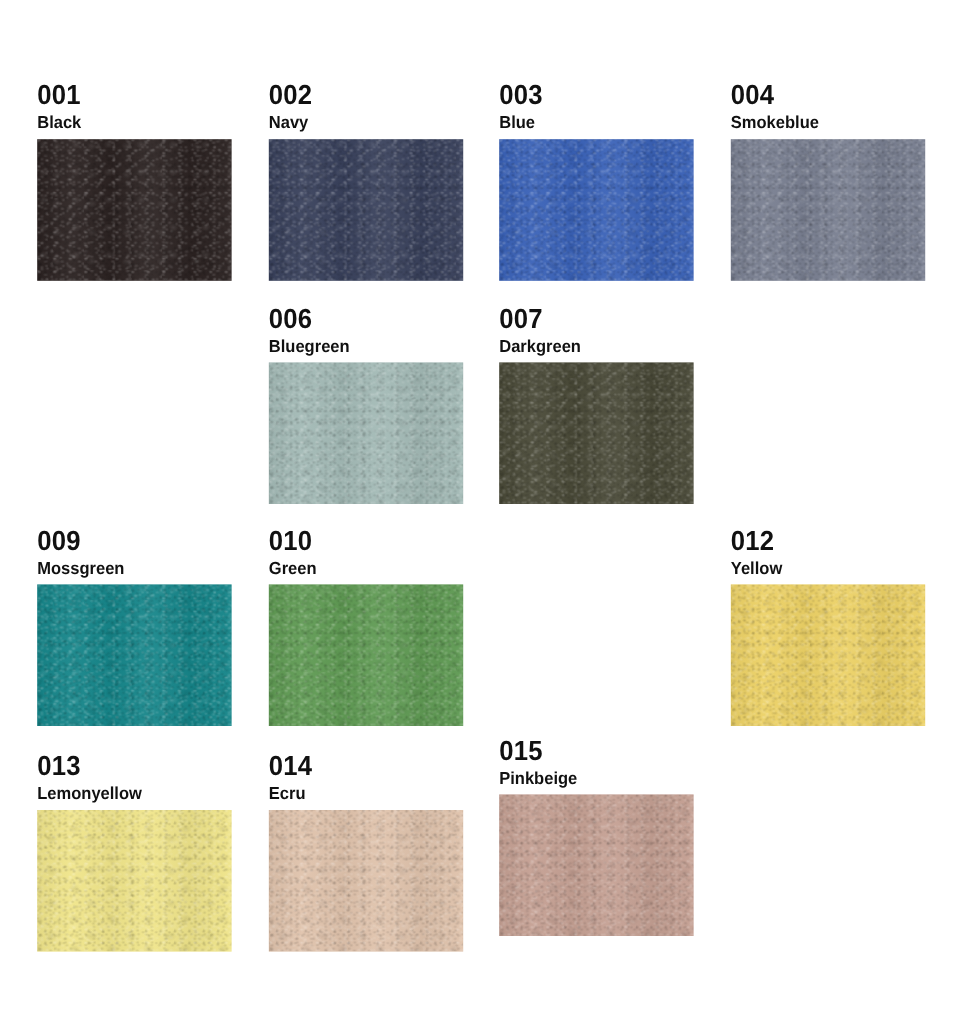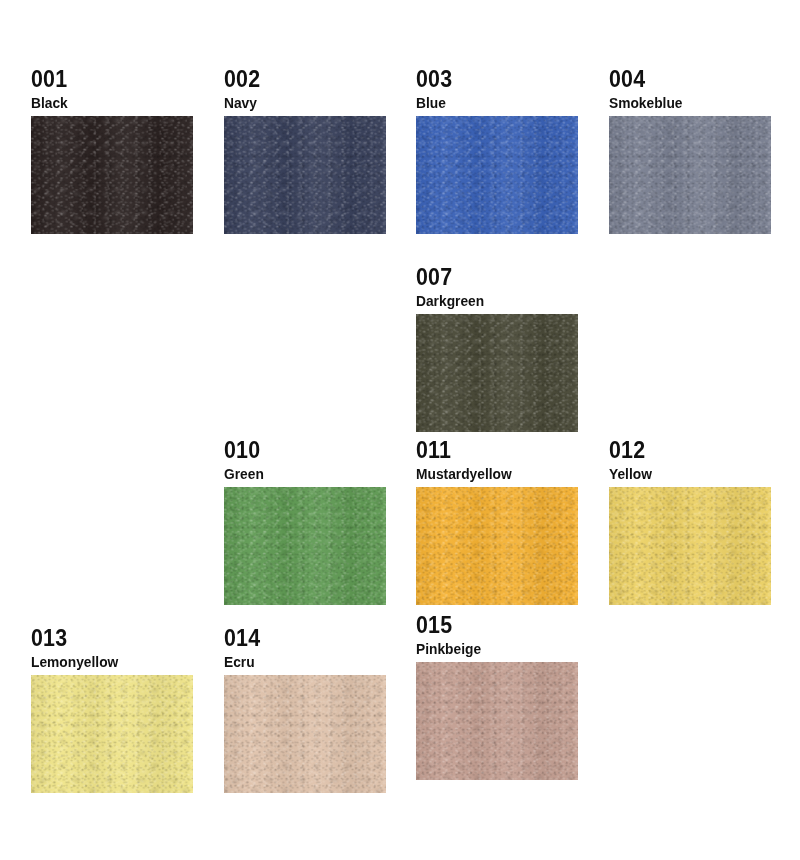--- a/index.html
+++ b/index.html
@@ -157,47 +157,56 @@
     </div>
     <div class="swatch-cell" style="left: 609px; top: 68px;">
       <div class="swatch-code">004</div>
       <div class="swatch-name">Smokeblue</div>
       <div class="swatch-chip" style="background-color: rgb(121, 127, 145); height: 118px;">
         <div class="grain"></div>
         <div class="grain2"></div>
         <div class="sheen"></div>
       </div>
     </div>
-    <div class="swatch-cell" style="left: 416.3px; top: 266px;">
+    <div class="swatch-cell" style="left: 223.7px; top: 254px;">
+      <div class="swatch-code">006</div>
+      <div class="swatch-name">Bluegreen</div>
+      <div class="swatch-chip" style="background-color: rgb(163, 186, 182); height: 118px;">
+        <div class="grain"></div>
+        <div class="grain2"></div>
+        <div class="sheen"></div>
+      </div>
+    </div>
+    <div class="swatch-cell" style="left: 416.3px; top: 254px;">
       <div class="swatch-code">007</div>
       <div class="swatch-name">Darkgreen</div>
       <div class="swatch-chip" style="background-color: rgb(74, 74, 56); height: 118px;">
+        <div class="grain"></div>
+        <div class="grain2"></div>
+        <div class="sheen"></div>
+      </div>
+    </div>
+    <div class="swatch-cell" style="left: 31px; top: 439px;">
+      <div class="swatch-code">009</div>
+      <div class="swatch-name">Mossgreen</div>
+      <div class="swatch-chip" style="background-color: rgb(22, 134, 138); height: 118px;">
         <div class="grain"></div>
         <div class="grain2"></div>
         <div class="sheen"></div>
       </div>
     </div>
     <div class="swatch-cell" style="left: 223.7px; top: 439px;">
       <div class="swatch-code">010</div>
       <div class="swatch-name">Green</div>
       <div class="swatch-chip" style="background-color: rgb(96, 155, 84); height: 118px;">
         <div class="grain"></div>
         <div class="grain2"></div>
         <div class="sheen"></div>
       </div>
     </div>
-    <div class="swatch-cell" style="left: 416.3px; top: 439px;">
-      <div class="swatch-code">011</div>
-      <div class="swatch-name">Mustardyellow</div>
-      <div class="swatch-chip" style="background-color: rgb(245, 178, 51); height: 118px;">
-        <div class="grain"></div>
-        <div class="grain2"></div>
-        <div class="sheen"></div>
-      </div>
-    </div>
     <div class="swatch-cell" style="left: 609px; top: 439px;">
       <div class="swatch-code">012</div>
       <div class="swatch-name">Yellow</div>
       <div class="swatch-chip" style="background-color: rgb(237, 210, 102); height: 118px;">
         <div class="grain"></div>
         <div class="grain2"></div>
         <div class="sheen"></div>
       </div>
     </div>
     <div class="swatch-cell" style="left: 31px; top: 627px;">

